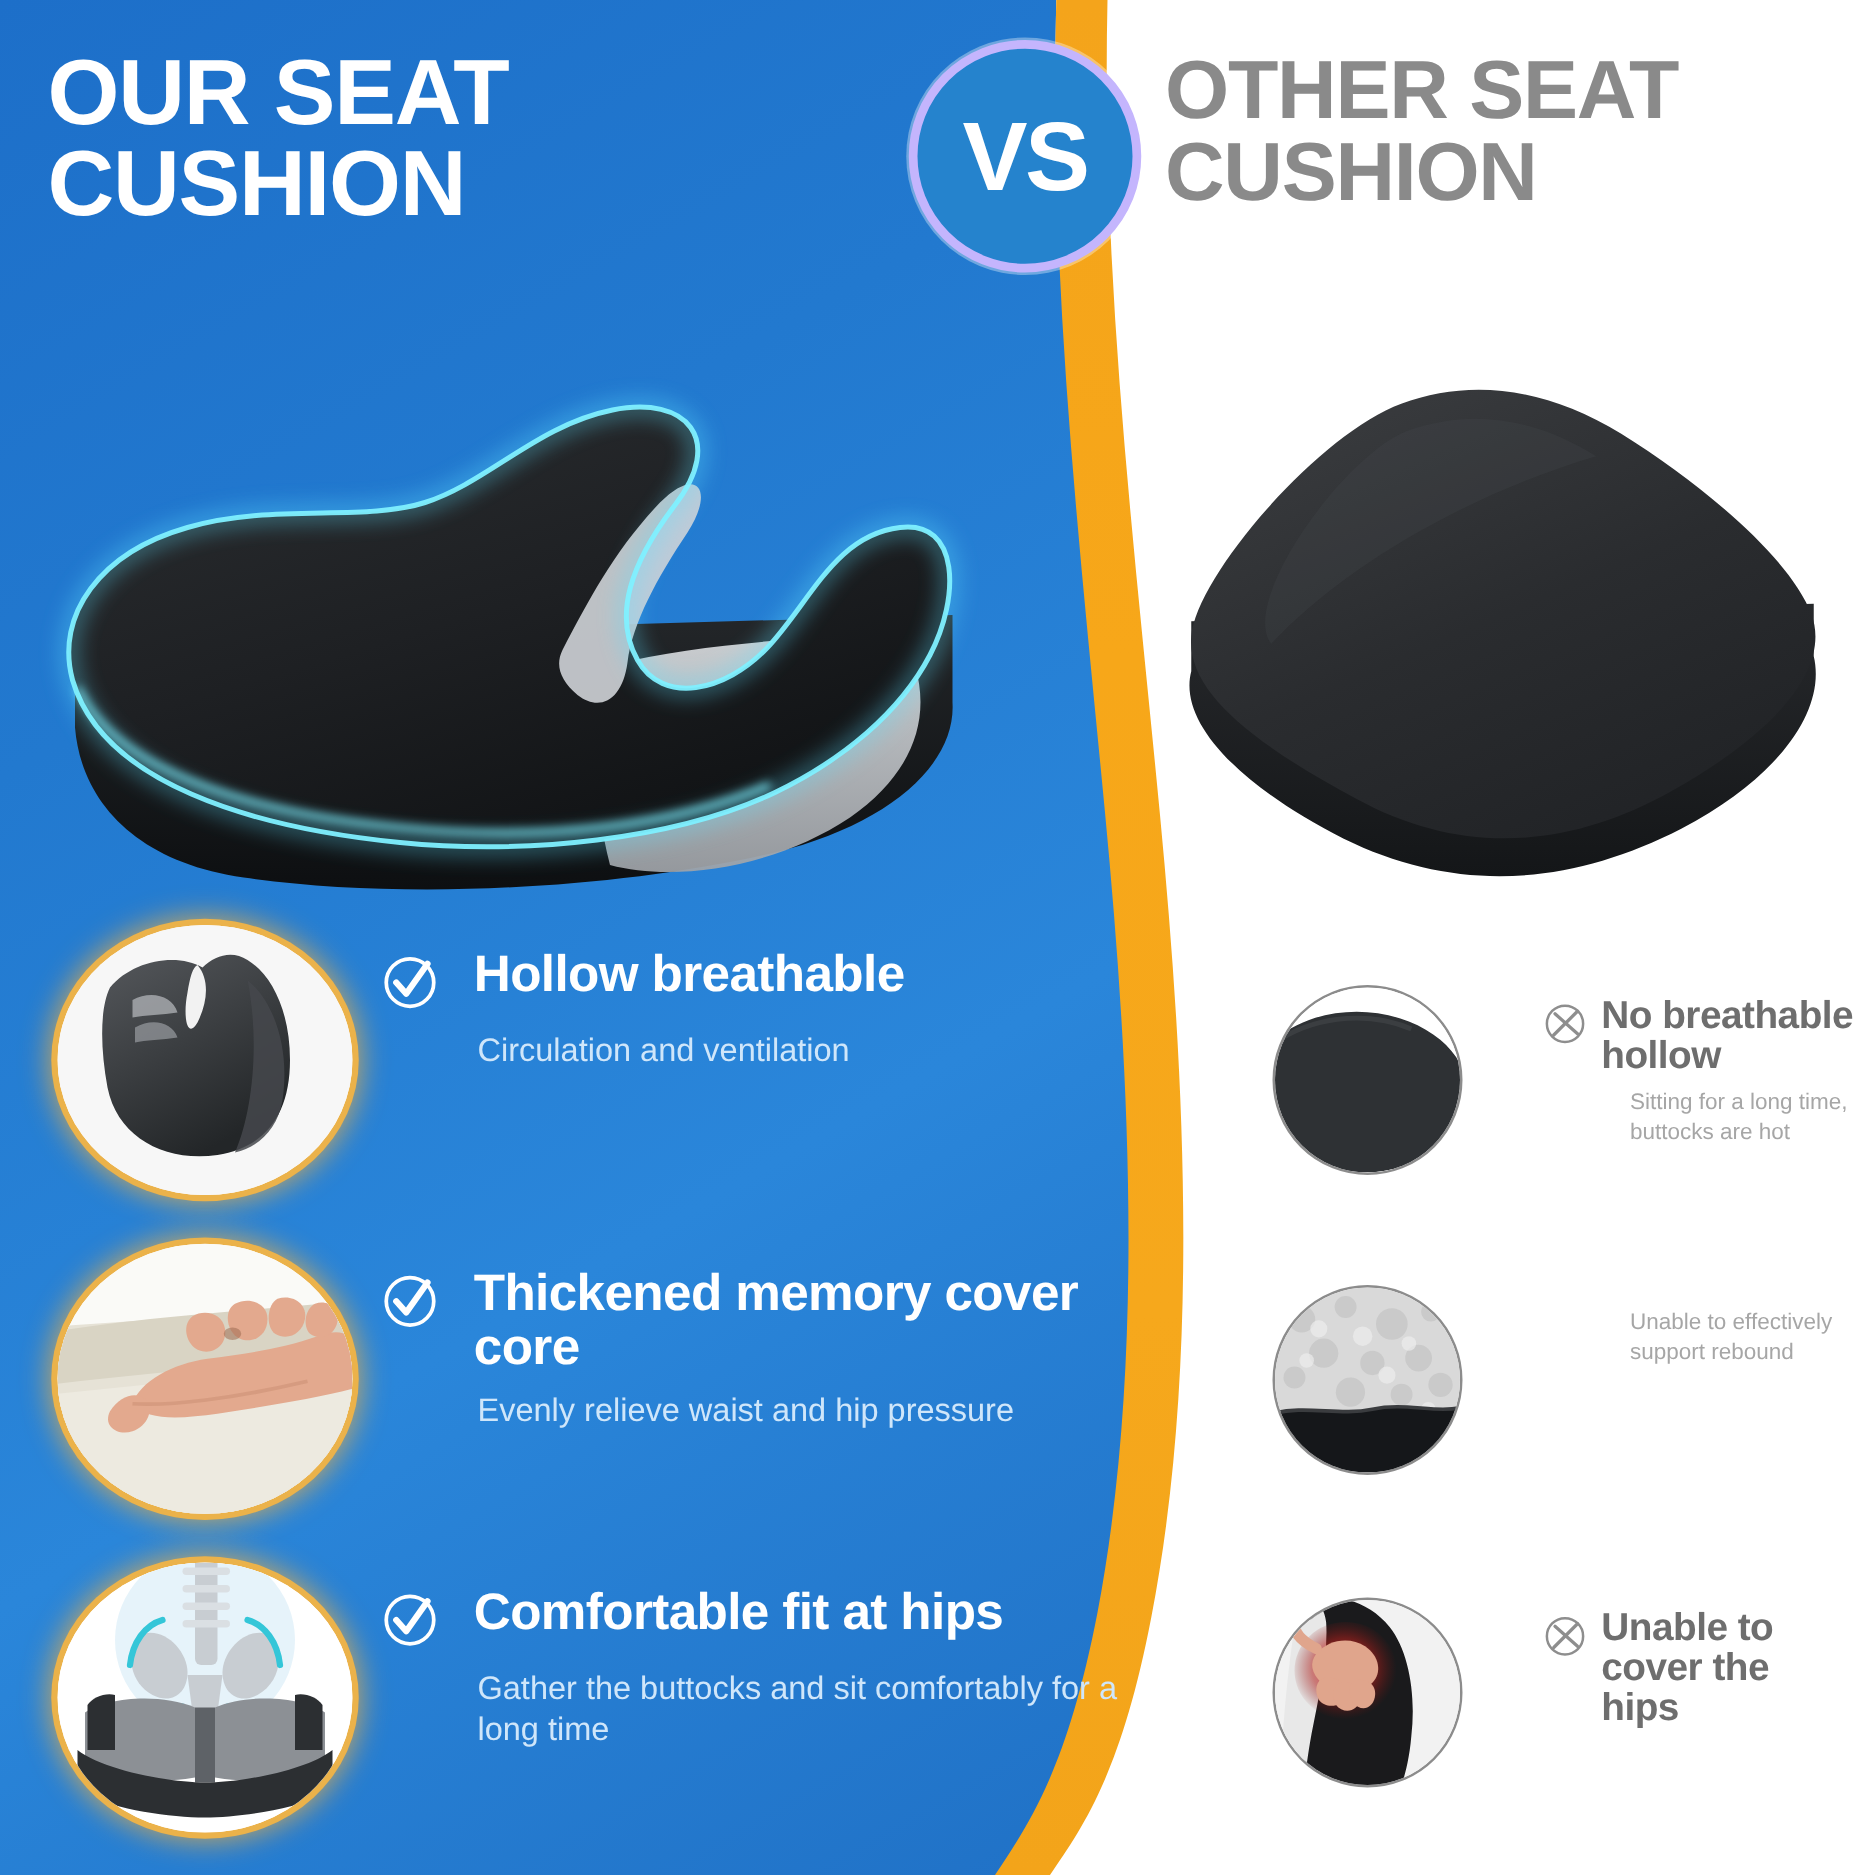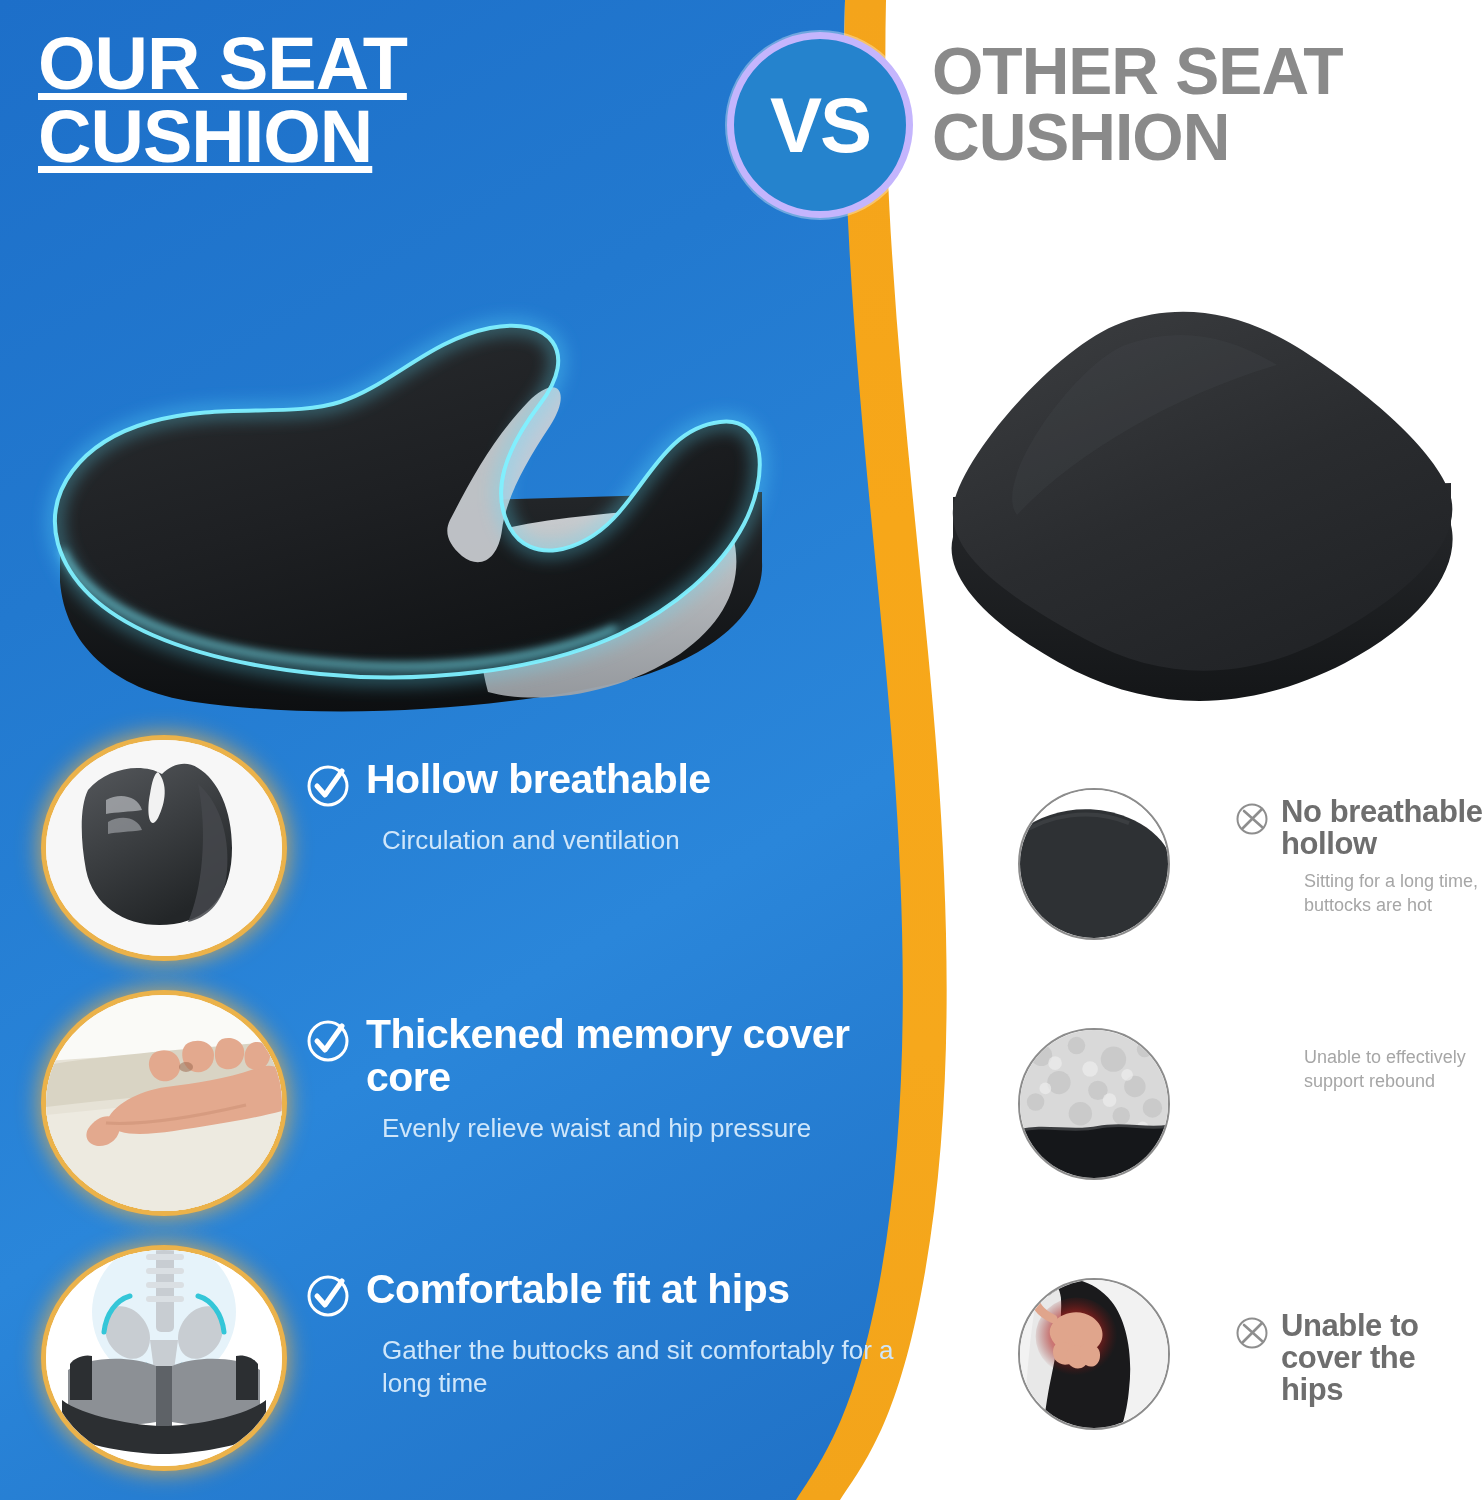--- a/index.html
+++ b/index.html
@@ -19,23 +19,23 @@
     clip-path: path("M0,0 L845,0 C840,220 865,430 886,650 C906,860 918,1090 880,1290 C856,1415 826,1460 800,1500 L0,1500 Z");
   }
   .orange-band {
     position:absolute; left:0; top:0; width:1000px; height:1500px;
     background:linear-gradient(180deg,#F4A41B 0%,#F7A719 35%,#F6A81C 70%,#F3A41A 100%);
     clip-path: path("M845,0 L886,0 C881,222 907,432 928,652 C948,862 960,1092 921,1294 C897,1419 866,1462 840,1500 L796,1500 C824,1458 854,1414 878,1290 C916,1090 904,860 884,650 C863,430 839,220 845,0 Z");
   }
 
   
   .title-left {
-    position:absolute; left:38px; top:28px; width:620px;
+    position:absolute; left:38px; top:38px; width:620px;
     color:#ffffff; font-size:74px; font-weight:bold; line-height:0.98;
-    letter-spacing:-1px; text-transform:uppercase;text-decoration:underline;
+    letter-spacing:-1px; text-transform:uppercase;
   }
   .title-right {
     position:absolute; left:932px; top:38px; width:540px;
     color:#8A8A8A; font-size:66px; font-weight:bold; line-height:1.0;
     letter-spacing:-1px; text-transform:uppercase; text-align:left;
   }
   .vs-badge {
     position:absolute; left:727px; top:32px; width:186px; height:186px;
     border-radius:50%; background:#2583CD; border:7px solid #c4b5fd;
     display:flex; align-items:center; justify-content:center;
@@ -55,30 +55,30 @@
   .fr3 { left:46px; top:1250px; width:880px; }
 
   .thumb-left {
     width:236px; height:216px; border-radius:50%; flex:0 0 236px;
     background:#ffffff; position:relative; overflow:hidden;
     box-shadow:0 0 0 5px #EBB24A, 0 0 22px 7px rgba(244,178,64,0.75);
   }
   .thumb-inner { position:absolute; inset:0; }
 
   .feat-text { margin-left:22px; padding-top:18px; flex:1; }
-  .feat-head { display:flex; align-items:flex-start; }
+  .feat-head { display:flex; align-items:flex-start;gap:13px; }
   .check-icon { flex:0 0 48px; width:48px; height:48px; margin-right:14px; margin-top:4px; }
   .feat-title { color:#ffffff; font-size:41px; font-weight:bold; line-height:1.04; letter-spacing:-0.5px; }
   .feat-sub { color:#CFE6FA; font-size:26px; line-height:1.28; margin-top:14px; margin-left:78px; }
 
   
   .rfeat-row { position:absolute; display:flex; align-items:flex-start; z-index:4;gap:48px; }
   .rr1 { left:1018px; top:788px; width:466px; }
   .rr2 { left:1018px; top:1028px; width:466px; }
-  .rr3 { left:1018px; top:1278px; width:466px;align-items:center; }
+  .rr3 { left:1018px; top:1278px; width:466px; }
 
   .thumb-right {
     width:152px; height:152px; border-radius:50%; flex:0 0 152px;
     background:#ffffff; position:relative; overflow:hidden;
     border:2px solid #8C8C8C;
   }
   .rfeat-text { margin-left:16px; flex:1; padding-top:8px; }
   .rfeat-head { display:flex; align-items:flex-start; }
   .x-icon { flex:0 0 36px; width:36px; height:36px; margin-right:11px; margin-top:5px; }
   .rfeat-title { color:#6E6E6E; font-size:31px; font-weight:bold; line-height:1.03; letter-spacing:-0.4px; }

